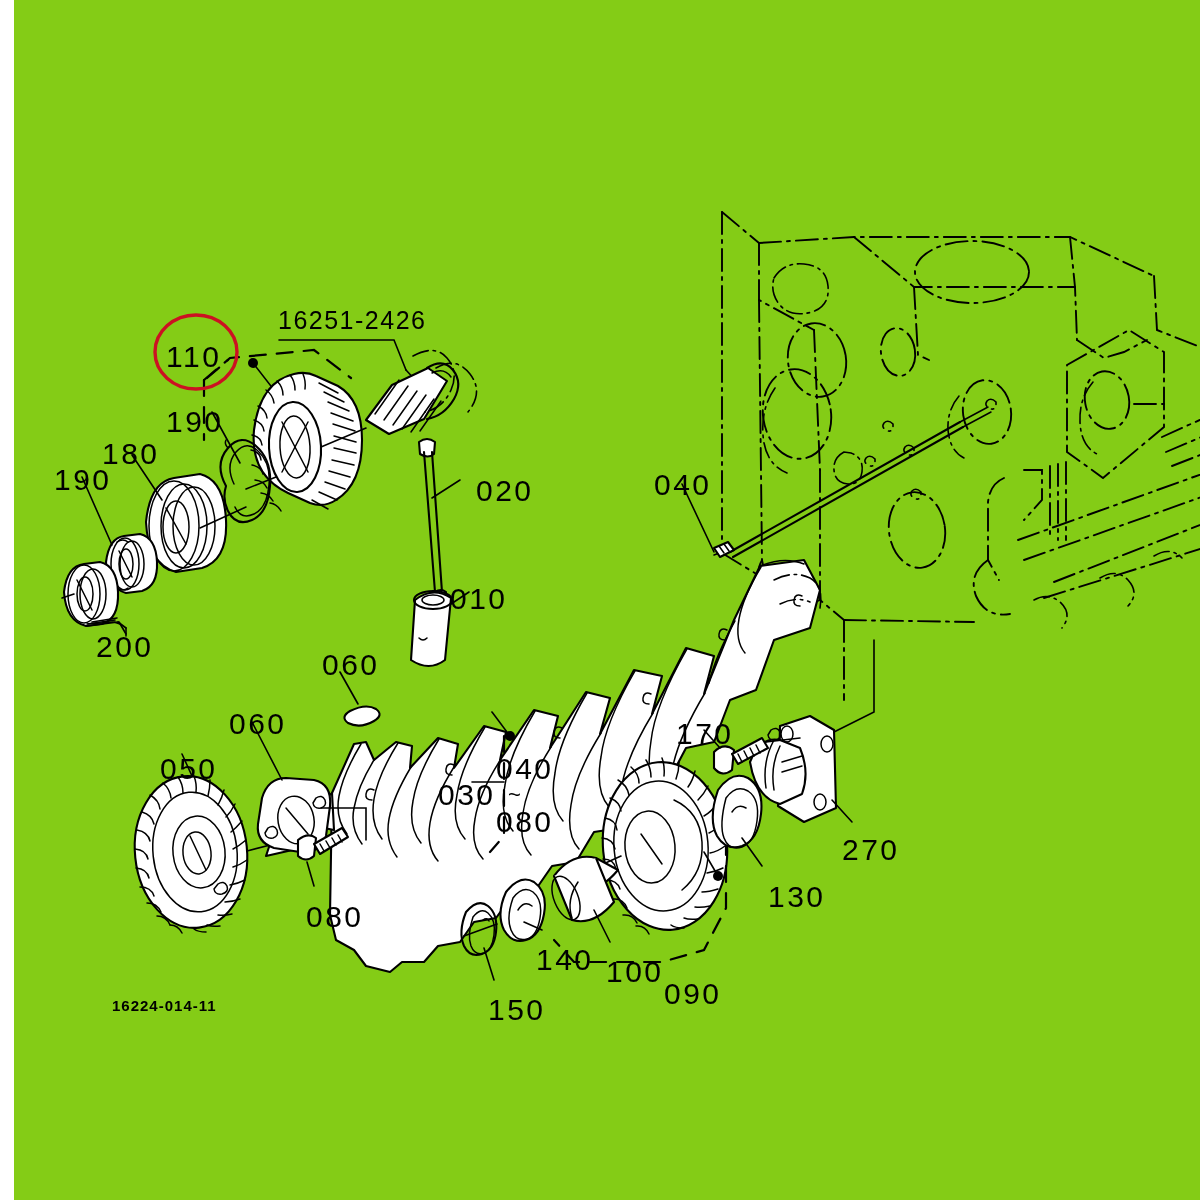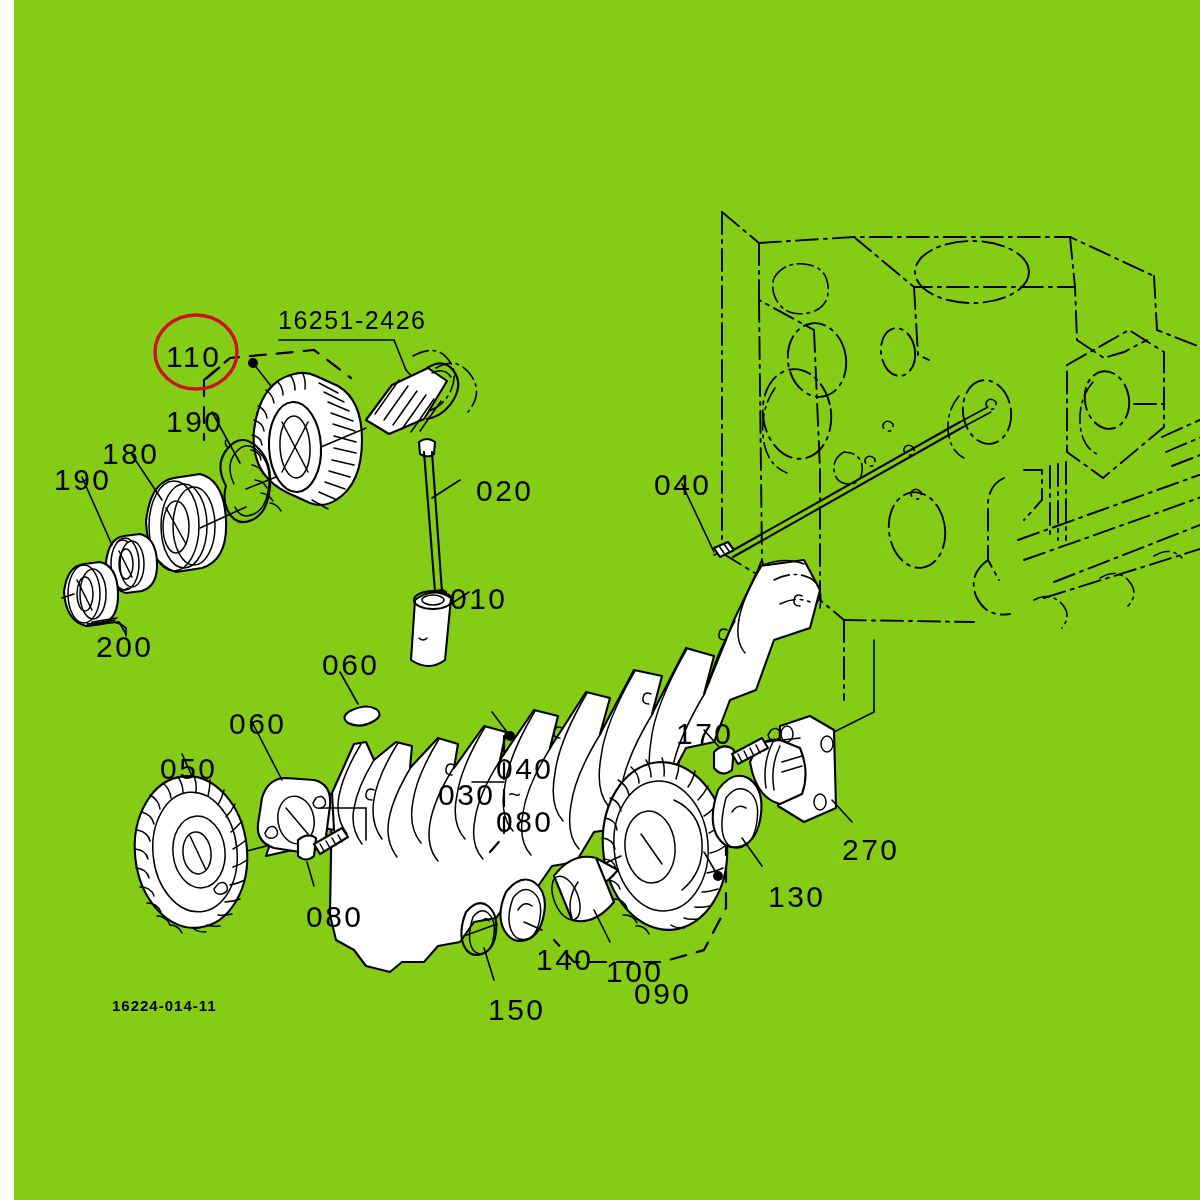--- a/index.html
+++ b/index.html
@@ -499,19 +499,19 @@
 <div class="lbl" style="left:146px;top:752px">050</div>
 <div class="lbl" style="left:292px;top:900px">080</div>
 <div class="lbl" style="left:424px;top:778px">030</div>
 <div class="lbl" style="left:482px;top:752px">040</div>
 <div class="lbl tilde" style="left:494px;top:782px">~</div>
 <div class="lbl" style="left:482px;top:805px">080</div>
 <div class="lbl" style="left:662px;top:717px">170</div>
 <div class="lbl" style="left:828px;top:833px">270</div>
 <div class="lbl" style="left:754px;top:880px">130</div>
 <div class="lbl" style="left:592px;top:955px">100</div>
-<div class="lbl" style="left:620px;top:977px">090</div>
+<div class="lbl" style="left:650px;top:977px">090</div>
 <div class="lbl" style="left:522px;top:943px">140</div>
 <div class="lbl" style="left:474px;top:993px">150</div>
 
 <div class="lbl small" style="left:98px;top:997px">16224-014-11</div>
 
 </div>
 
 </body></html>

